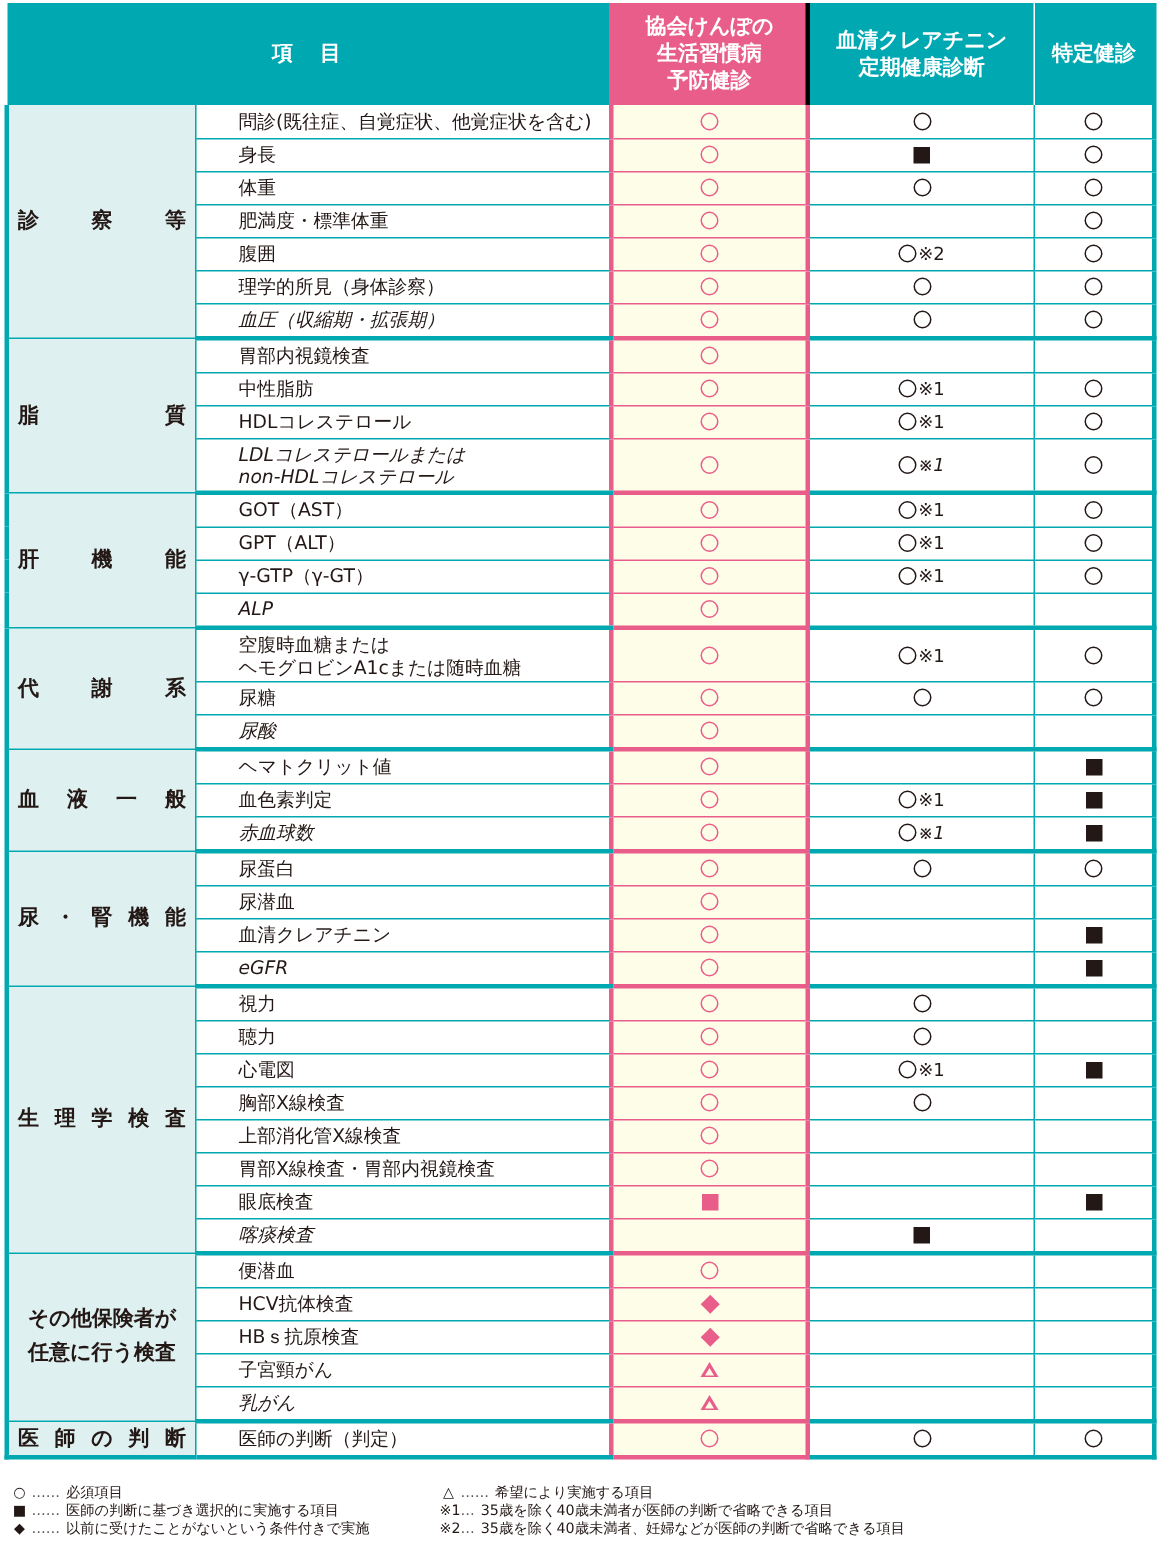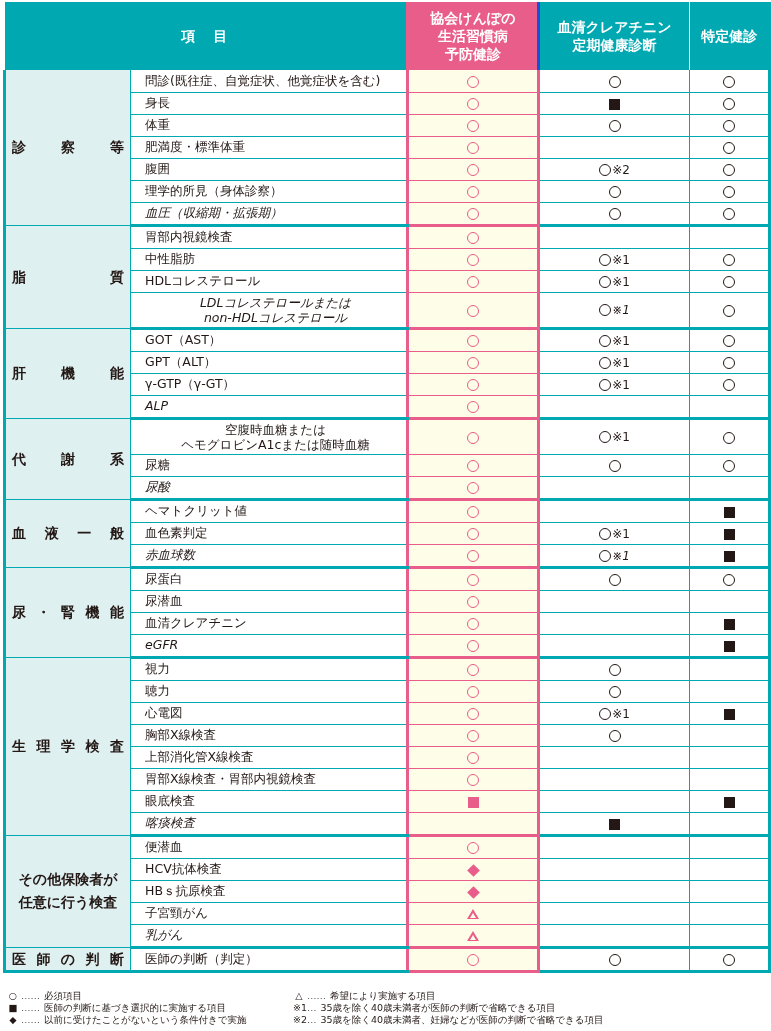--- a/index.html
+++ b/index.html
@@ -10,32 +10,32 @@
   table.main col.c-cat { width: 126px; }
   table.main col.c-item { width: 277px; }
   table.main col.c-kyo { width: 131px; }
   table.main col.c-rou { width: 151px; }
   table.main col.c-tok { width: 80px; }
 
   thead th { background: #00a9b2; color: #ffffff; font-weight: bold; height: 68px;
              padding: 0; font-size: 14px; line-height: 18px; text-align: center;
              border-right: 1px solid #ffffff; }
   thead th.h-item { letter-spacing: 2px; word-spacing: 34px; font-size: 14px; }
-  thead th.h-kyo { background: #e95d8a; border-left: 3px solid #e95d8a; border-right: 3px solid #1d4ed8; }
+  thead th.h-kyo { background: #e95d8a; border-left: 3px solid #e95d8a; border-right: 3px solid #000000; }
   thead th.h-tok { border-right: 2px solid #00a9b2; }
 
   tbody td { border-bottom: 1px solid #00a9b2; padding: 0; height: 21px; font-size: 12.5px; line-height: 14px; }
   tbody tr.grp-end td { border-bottom: 3px solid #00a9b2; font-style: italic; }
   tbody tr.last td { border-bottom: 3px solid #00a9b2; }
   td.cat { background: #dff0f0; border-left: 3px solid #00a9b2; border-right: 1px solid #00a9b2;
            font-weight: bold; font-size: 14px; color: #231815; padding: 0 6px; vertical-align: middle; }
   td.cat .sp { display: flex; justify-content: space-between; }
   td.cat .multi { text-align: center; line-height: 23px; }
-  td.item { padding-left: 14px; border-right: 0; white-space: nowrap; }
-  td.item.two { line-height: 15px; padding-top: 2px; padding-bottom: 2px; text-align: center; }
+  td.item { padding-left: 28px; border-right: 0; white-space: nowrap; }
+  td.item.two { line-height: 15px; padding-top: 2px; padding-bottom: 2px; }
   td.kyo { background: #fefde7; border-left: 3px solid #e95d8a; border-right: 3px solid #e95d8a;
            text-align: center; color: #e95d8a; font-size: 14px; }
   tbody tr td.kyo { border-bottom-color: #e95d8a; }
   tbody tr.last td.kyo { border-bottom: 3px solid #e95d8a; }
   td.rou { text-align: center; border-right: 1px solid #00a9b2; font-size: 14px; }
   td.tok { text-align: center; border-right: 3px solid #00a9b2; font-size: 14px; }
 
   .mk { display: inline-block; vertical-align: middle; }
   .mk.circle { width: 10px; height: 10px; border: 1.5px solid currentColor; border-radius: 50%; }
   .mk.square { width: 11px; height: 11px; background: currentColor; }

